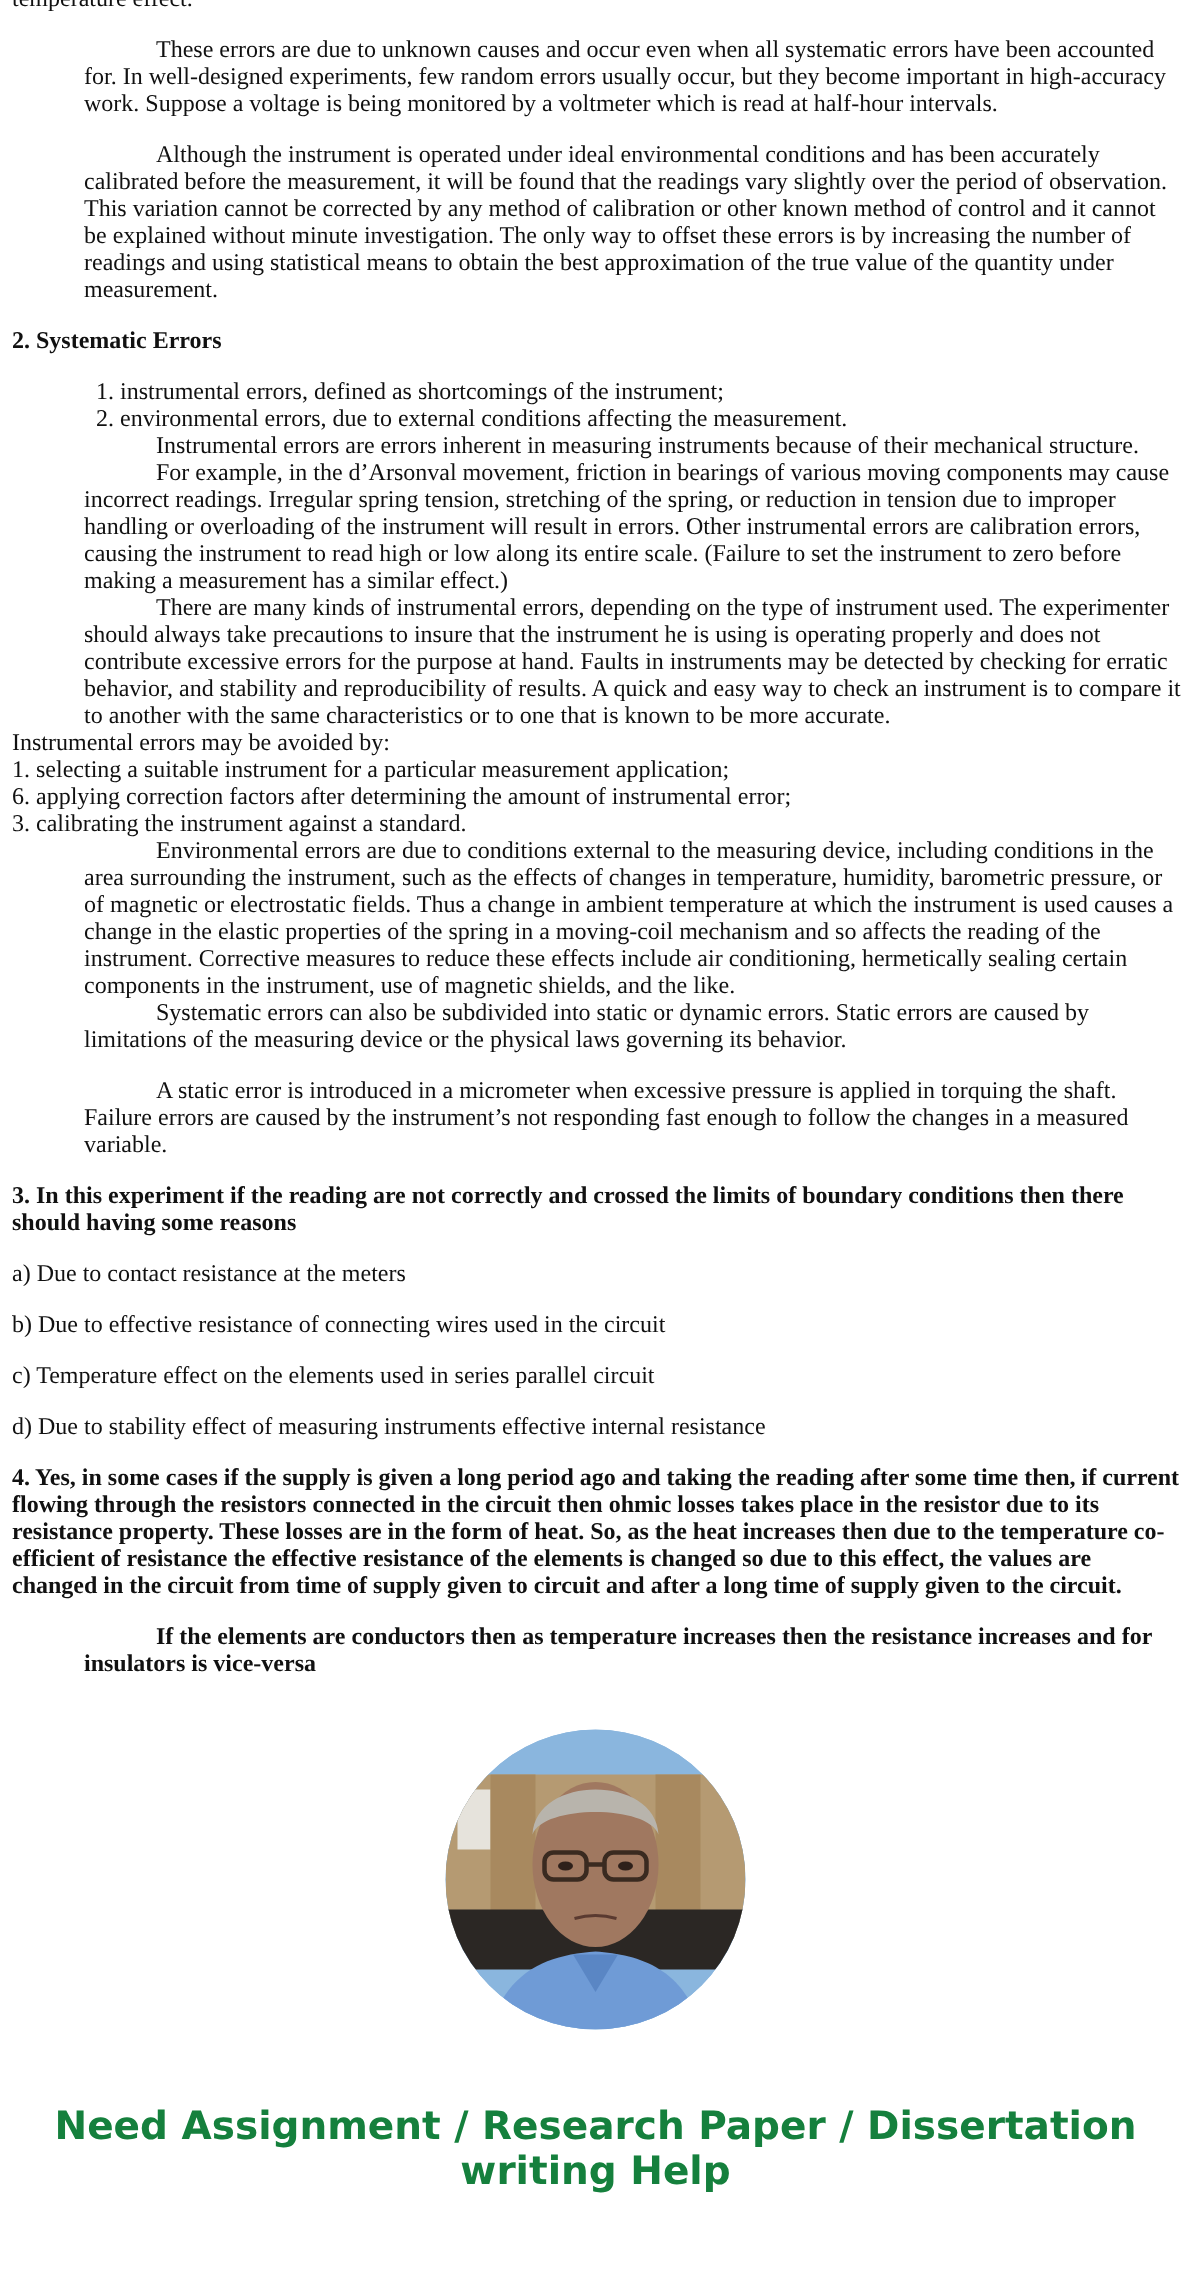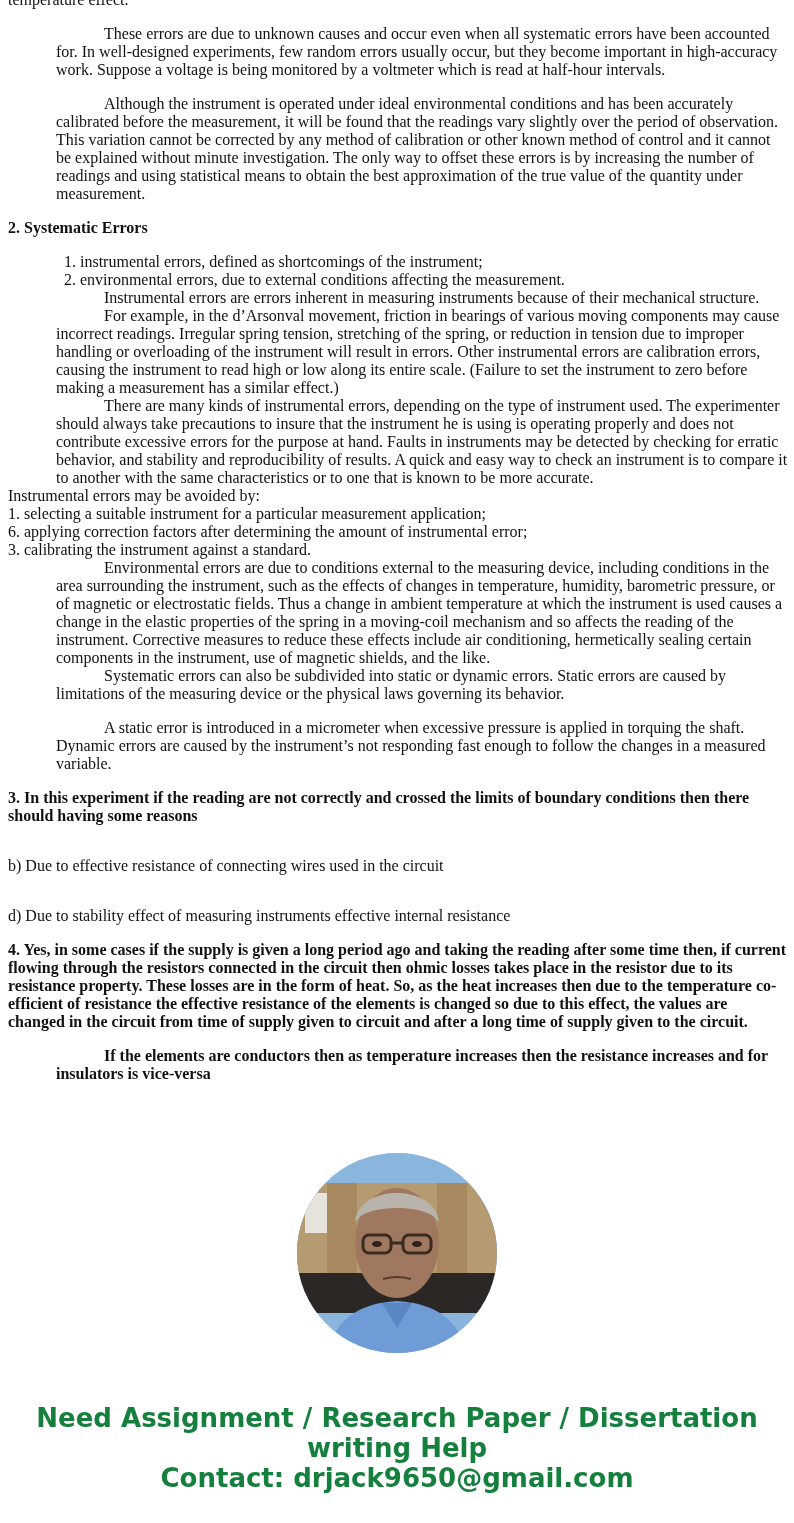--- a/index.html
+++ b/index.html
@@ -85,27 +85,29 @@
   <p class="indent">Instrumental errors are errors inherent in measuring instruments because of their mechanical structure.</p>
   <p class="indent">For example, in the d’Arsonval movement, friction in bearings of various moving components may cause incorrect readings. Irregular spring tension, stretching of the spring, or reduction in tension due to improper handling or overloading of the instrument will result in errors. Other instrumental errors are calibration errors, causing the instrument to read high or low along its entire scale. (Failure to set the instrument to zero before making a measurement has a similar effect.)</p>
   <p class="indent">There are many kinds of instrumental errors, depending on the type of instrument used. The experimenter should always take precautions to insure that the instrument he is using is operating properly and does not contribute excessive errors for the purpose at hand. Faults in instruments may be detected by checking for erratic behavior, and stability and reproducibility of results. A quick and easy way to check an instrument is to compare it to another with the same characteristics or to one that is known to be more accurate.</p>
   <p>Instrumental errors may be avoided by:</p>
   <p>1. selecting a suitable instrument for a particular measurement application;</p>
   <p>6. applying correction factors after determining the amount of instrumental error;</p>
   <p>3. calibrating the instrument against a standard.</p>
   <p class="indent">Environmental errors are due to conditions external to the measuring device, including conditions in the area surrounding the instrument, such as the effects of changes in temperature, humidity, barometric pressure, or of magnetic or electrostatic fields. Thus a change in ambient temperature at which the instrument is used causes a change in the elastic properties of the spring in a moving-coil mechanism and so affects the reading of the instrument. Corrective measures to reduce these effects include air conditioning, hermetically sealing certain components in the instrument, use of magnetic shields, and the like.</p>
   <p class="indent">Systematic errors can also be subdivided into static or dynamic errors. Static errors are caused by limitations of the measuring device or the physical laws governing its behavior.</p>
   <div class="gap"></div>
-  <p class="indent">A static error is introduced in a micrometer when excessive pressure is applied in torquing the shaft. Dynamic errors are caused by the instrument’s not responding fast enough to follow the changes in a measured variable.</p>
+  <p class="indent">A static error is introduced in a micrometer when excessive pressure is applied in torquing the shaft. Failure errors are caused by the instrument’s not responding fast enough to follow the changes in a measured variable.</p>
   <div class="gap"></div>
   <p class="bold">3. In this experiment if the reading are not correctly and crossed the limits of boundary conditions then there should having some reasons</p>
   <div class="gap"></div>
+  <p>a) Due to contact resistance at the meters</p>
   <div class="gap"></div>
   <p>b) Due to effective resistance of connecting wires used in the circuit</p>
   <div class="gap"></div>
+  <p>c) Temperature effect on the elements used in series parallel circuit</p>
   <div class="gap"></div>
   <p>d) Due to stability effect of measuring instruments effective internal resistance</p>
   <div class="gap"></div>
   <p class="bold">4. Yes, in some cases if the supply is given a long period ago and taking the reading after some time then, if current flowing through the resistors connected in the circuit then ohmic losses takes place in the resistor due to its resistance property. These losses are in the form of heat. So, as the heat increases then due to the temperature co-efficient of resistance the effective resistance of the elements is changed so due to this effect, the values are changed in the circuit from time of supply given to circuit and after a long time of supply given to the circuit.</p>
   <div class="gap"></div>
   <p class="bold indent">If the elements are conductors then as temperature increases then the resistance increases and for insulators is vice-versa</p>
 </div>
 
 <div class="avatar-wrap">
   <svg width="200" height="200" viewBox="0 0 200 200">
@@ -124,14 +126,13 @@
     <line x1="94" y1="90" x2="106" y2="90" stroke="#3a2a20" stroke-width="3"></line>
     <ellipse cx="80" cy="91" rx="5" ry="3" fill="#2e201a"></ellipse>
     <ellipse cx="120" cy="91" rx="5" ry="3" fill="#2e201a"></ellipse>
     <path d="M86 126 Q100 122 114 126" stroke="#5a3a30" stroke-width="2" fill="none"></path>
   </svg>
 </div>
 
 <div class="promo">
   <div>Need Assignment / Research Paper / Dissertation</div>
   <div>writing Help</div>
-  <div>Contact: drjack9650@gmail.com</div>
 </div>
 
 </body></html>

